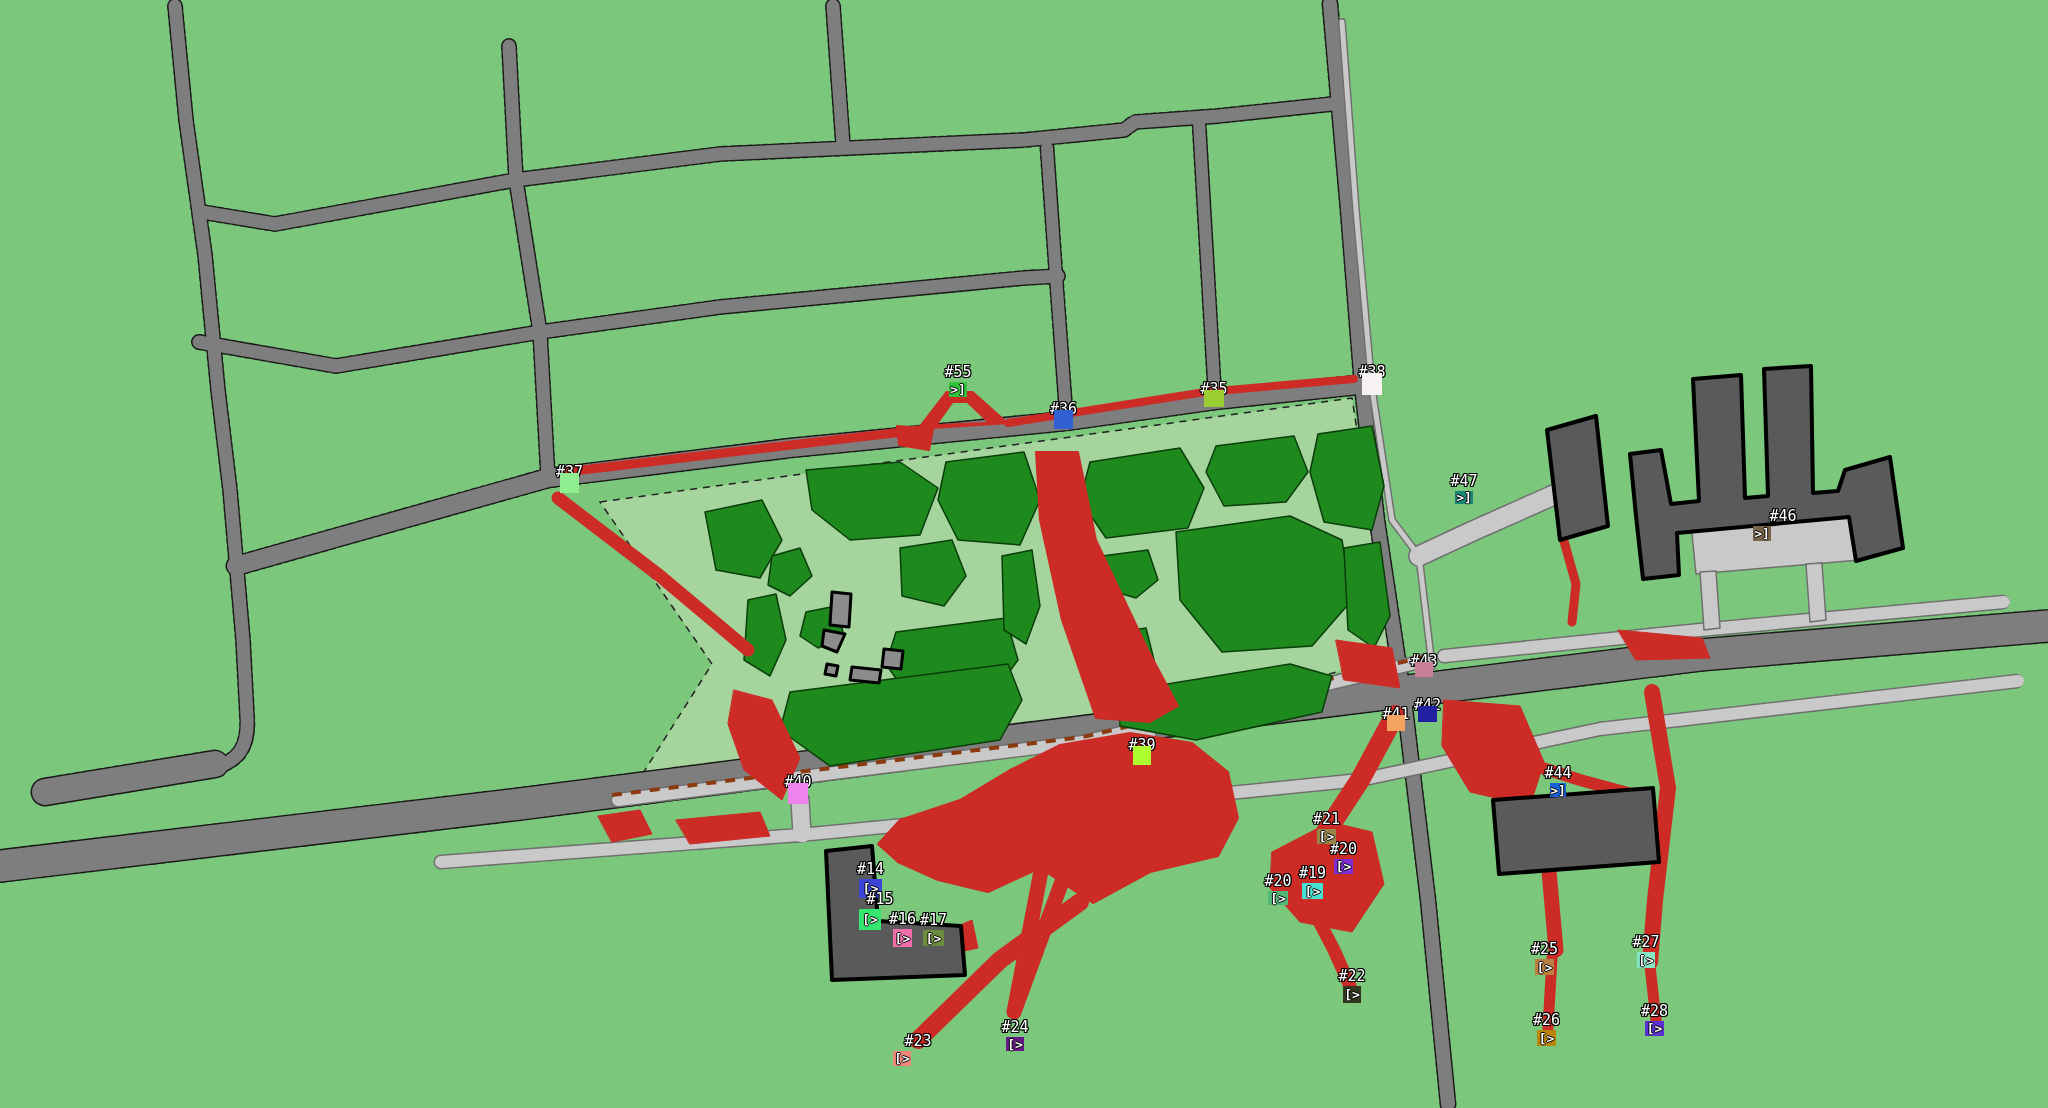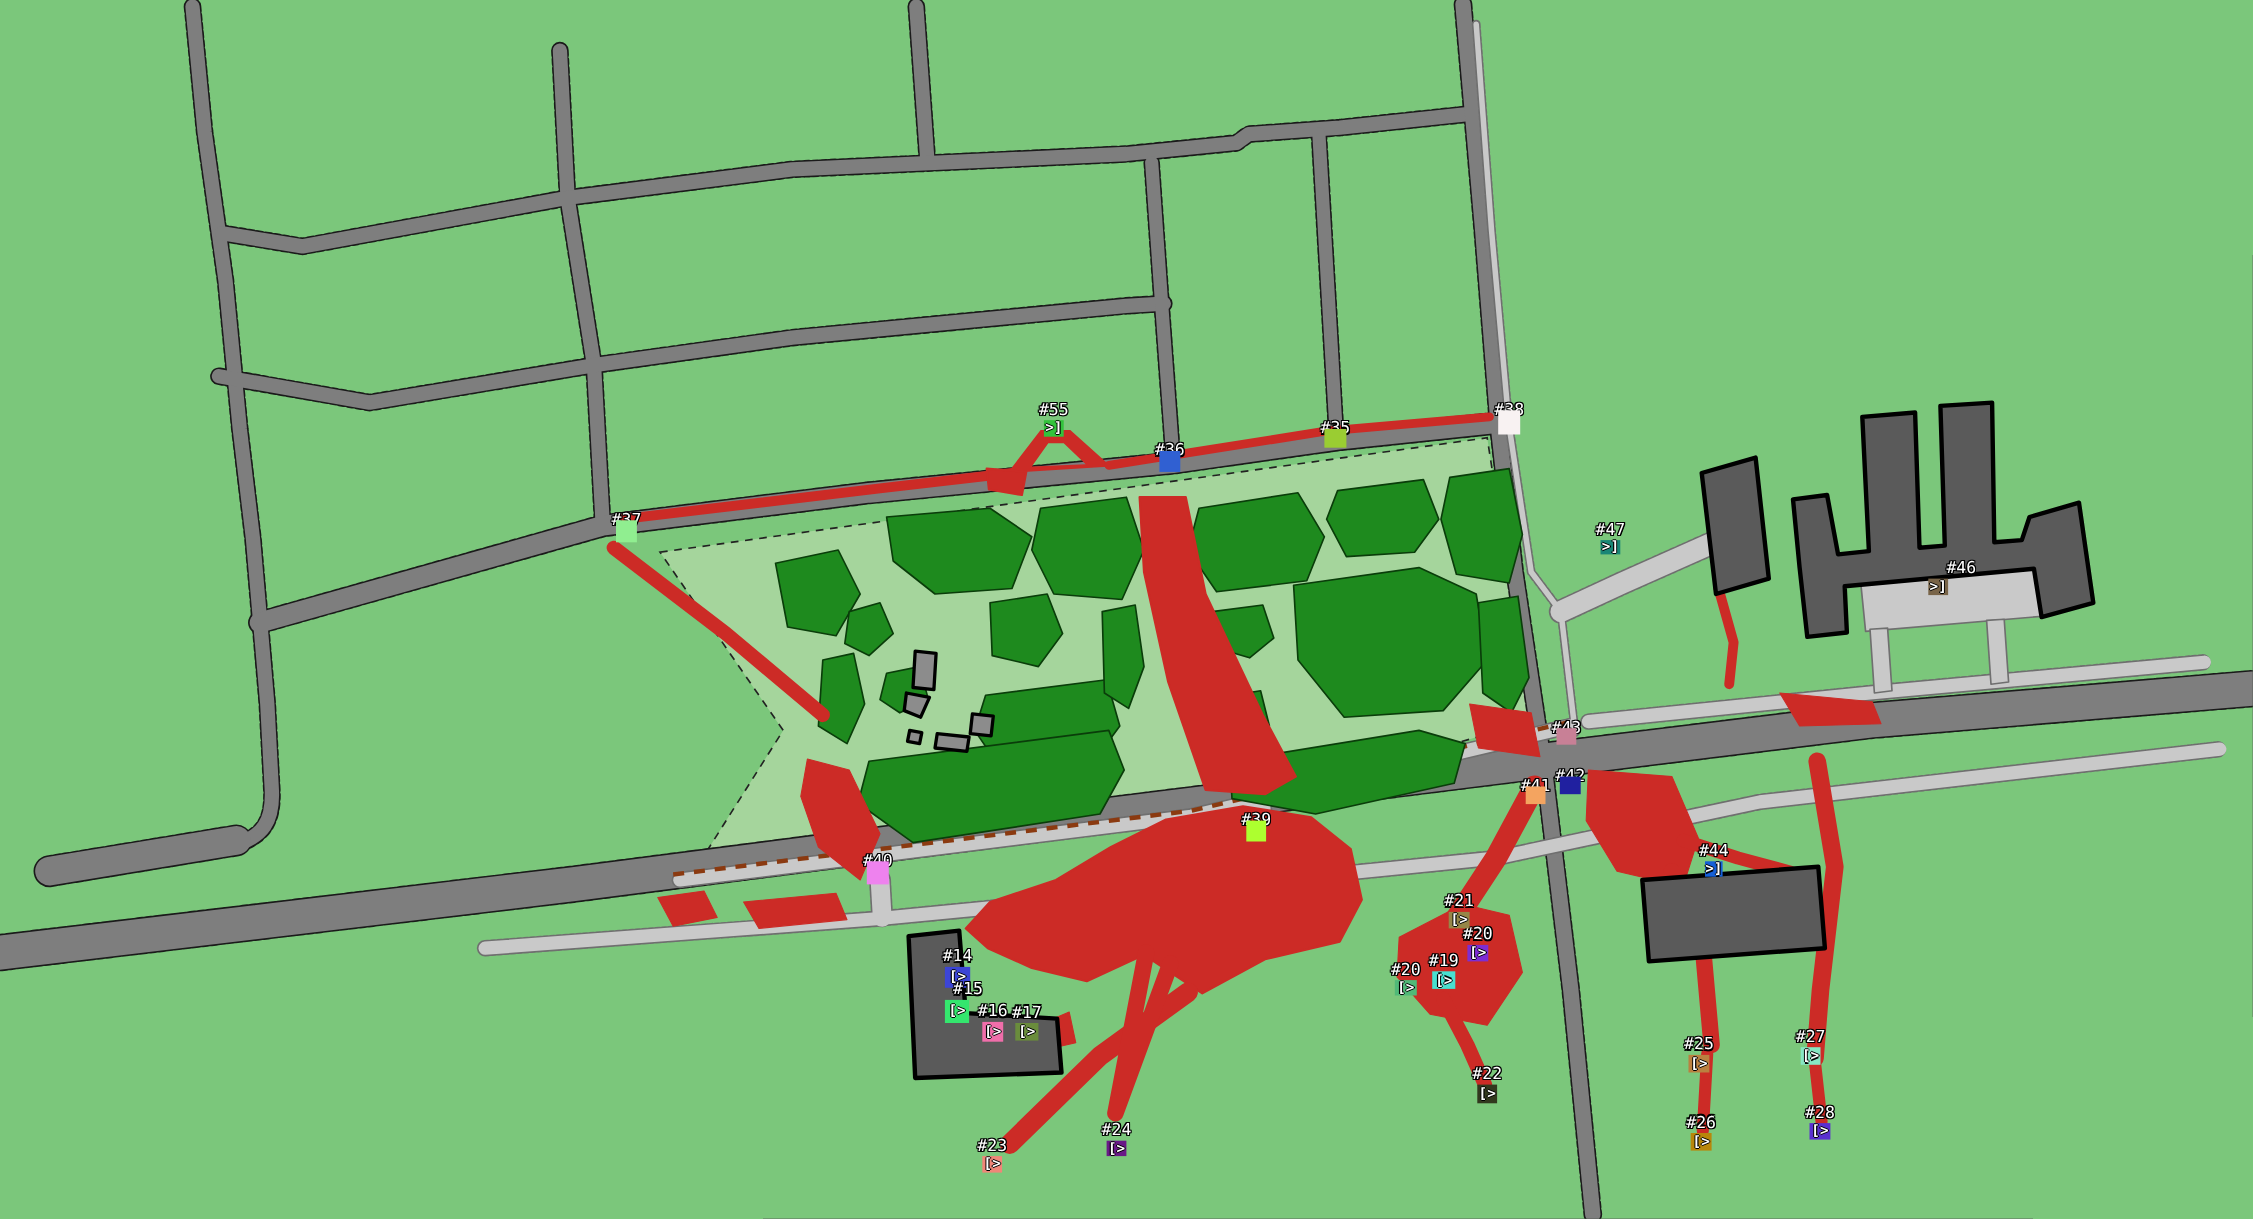--- a/index.html
+++ b/index.html
@@ -199,21 +199,21 @@
         <div class="mbox" style="width: 19px; height: 15px; background: rgb(150, 134, 72);">
           <span class="mglyph">[&gt;</span>
         </div>
       </div>
       <div class="marker" style="left: 1343px; top: 986px; width: 18px; height: 17px;">
         <span class="mlabel" style="left: 50%; transform: translateX(-50%); top: -17px;">#22</span>
         <div class="mbox" style="width: 18px; height: 17px; background: rgb(50, 56, 30);">
           <span class="mglyph">[&gt;</span>
         </div>
       </div>
-      <div class="marker" style="left: 893px; top: 1051px; width: 18px; height: 15px;">
+      <div class="marker" style="left: 893px; top: 1051px; width: 18px; height: 15px; padding-left: 32px;">
         <span class="mlabel" style="left: 50%; transform: translateX(-50%); top: -17px;">#23</span>
         <div class="mbox" style="width: 18px; height: 15px; background: rgb(240, 134, 120);">
           <span class="mglyph">[&gt;</span>
         </div>
       </div>
       <div class="marker" style="left: 1006px; top: 1037px; width: 18px; height: 14px;">
         <span class="mlabel" style="left: 50%; transform: translateX(-50%); top: -17px;">#24</span>
         <div class="mbox" style="width: 18px; height: 14px; background: rgb(105, 25, 135);">
           <span class="mglyph">[&gt;</span>
         </div>

